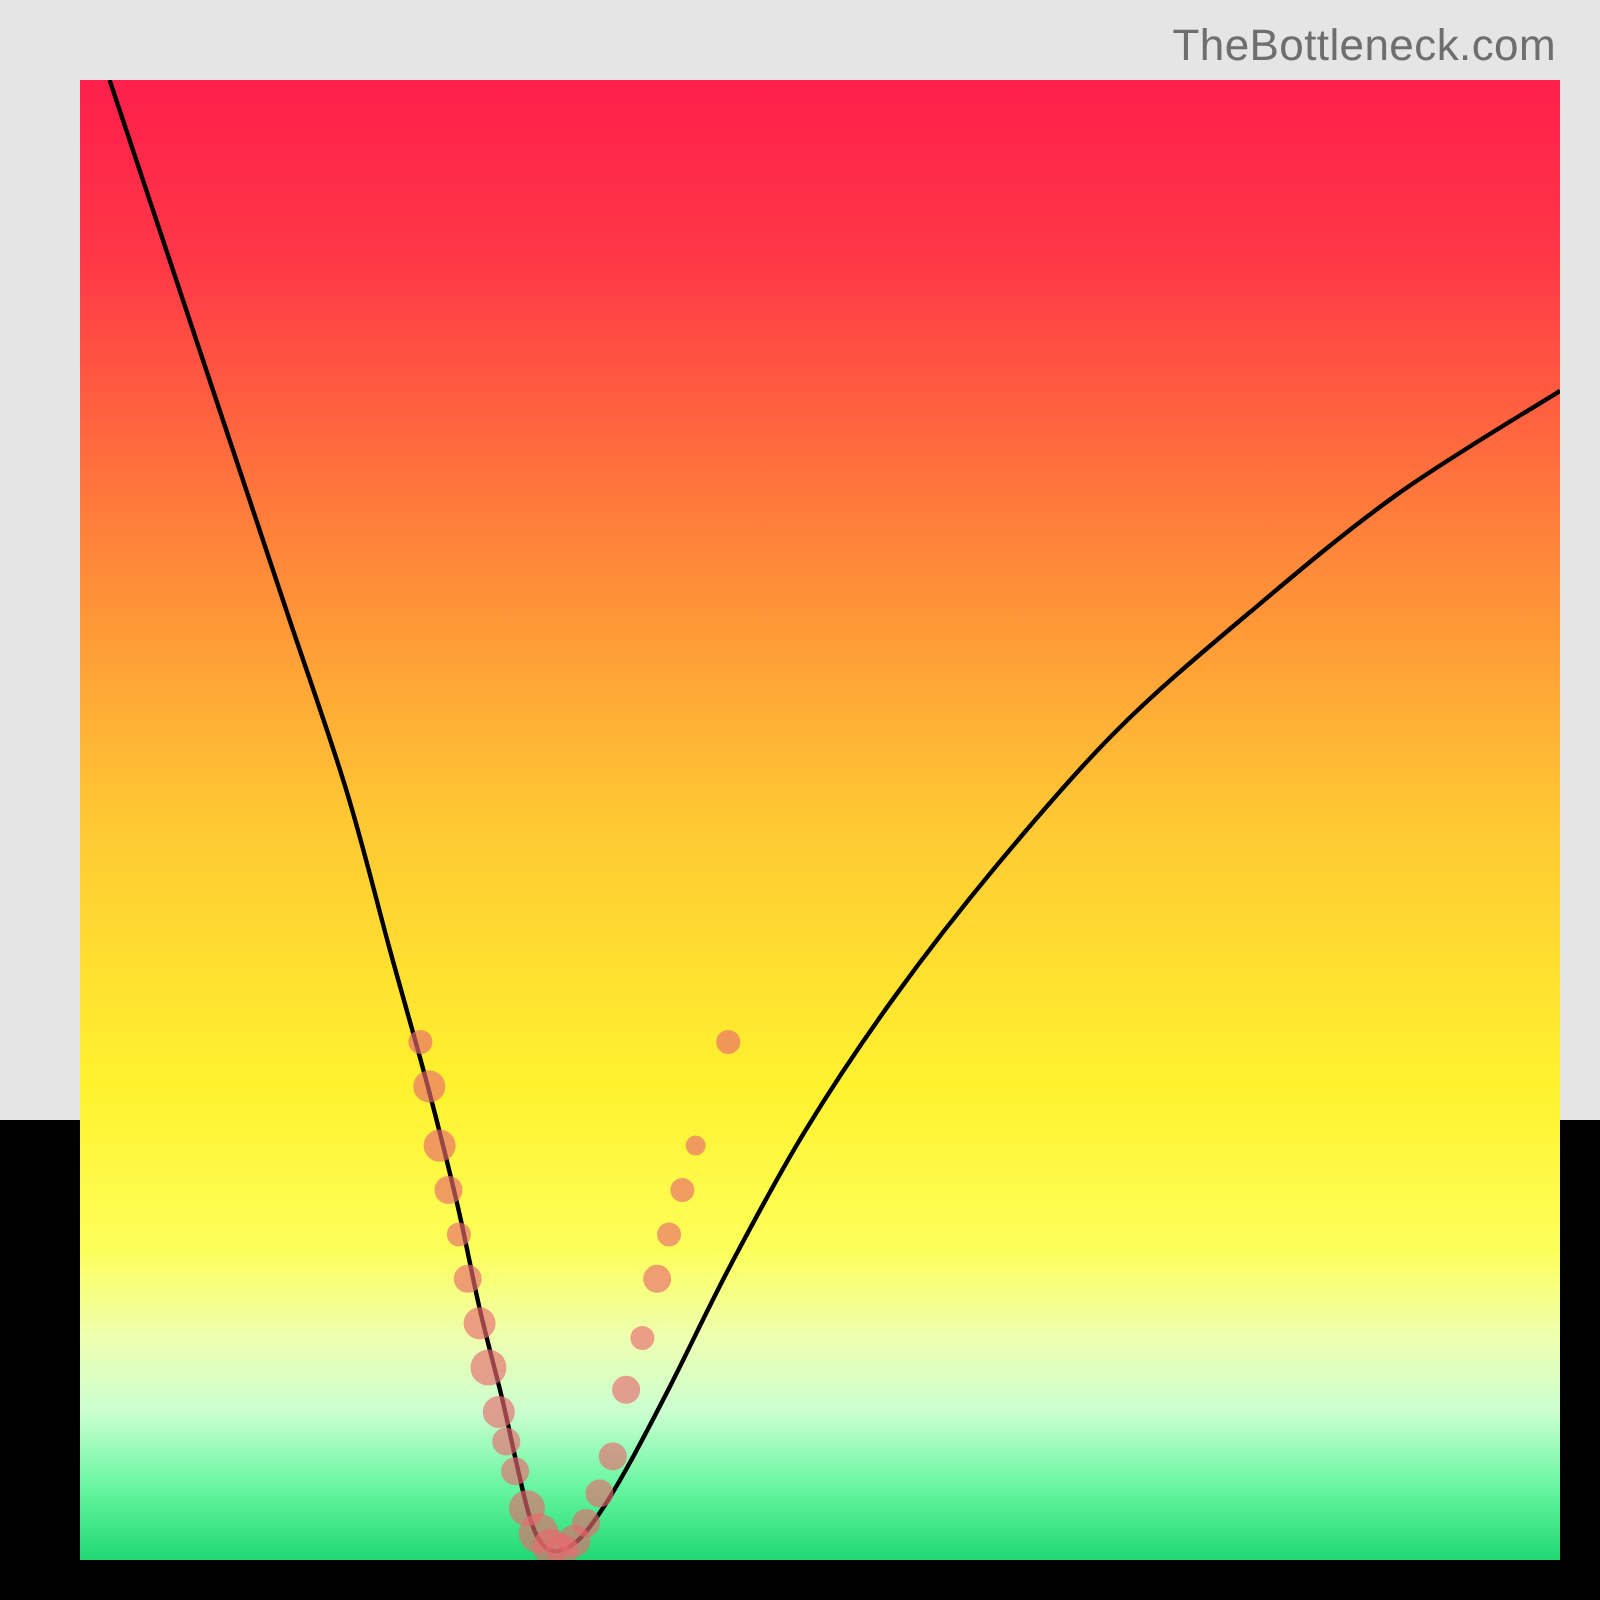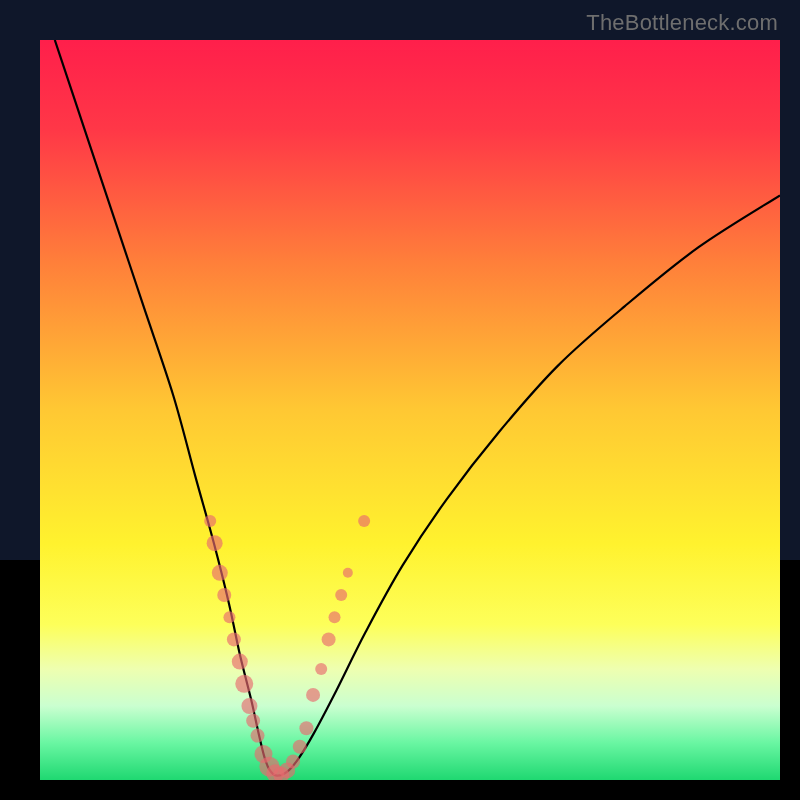--- a/index.html
+++ b/index.html
@@ -8,21 +8,21 @@
     width: 800px;
     height: 800px;
     background: #000;
     font-family: Verdana, Geneva, sans-serif;
     overflow: hidden;
   }
   .frame {
     position: absolute;
     left: 0; top: 0;
     width: 800px; height: 560px;
-    background: #0f172a;
+    background: #e5e5e5;
   }
   .plot-area {
     position: absolute;
     left: 40px;
     top: 40px;
     width: 740px;
     height: 740px;
     overflow: hidden;
   }
   .gradient-bg {

